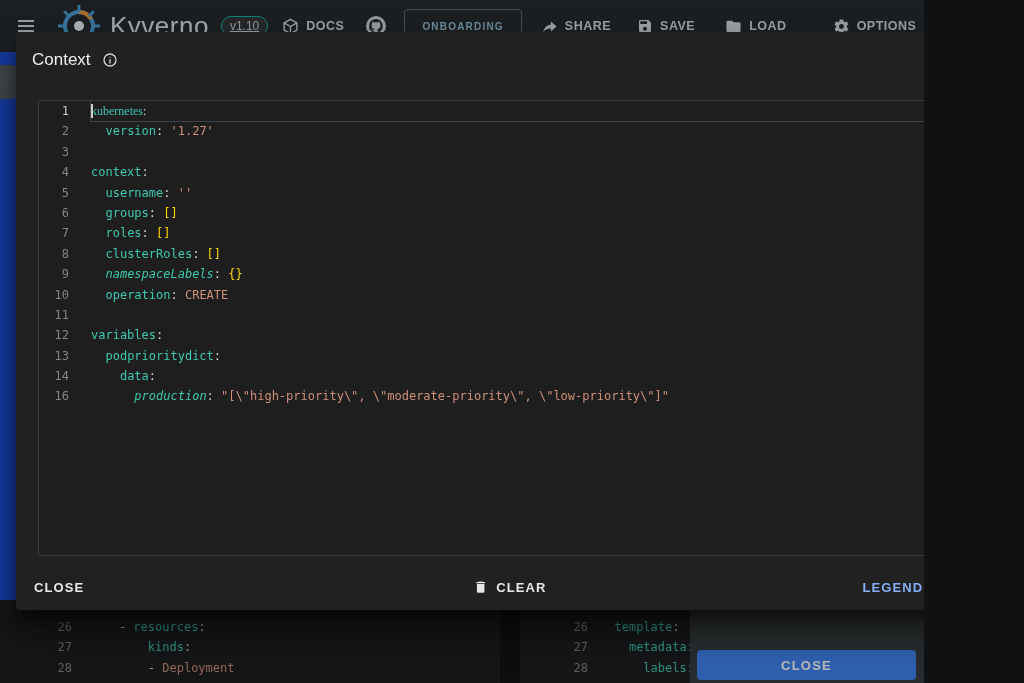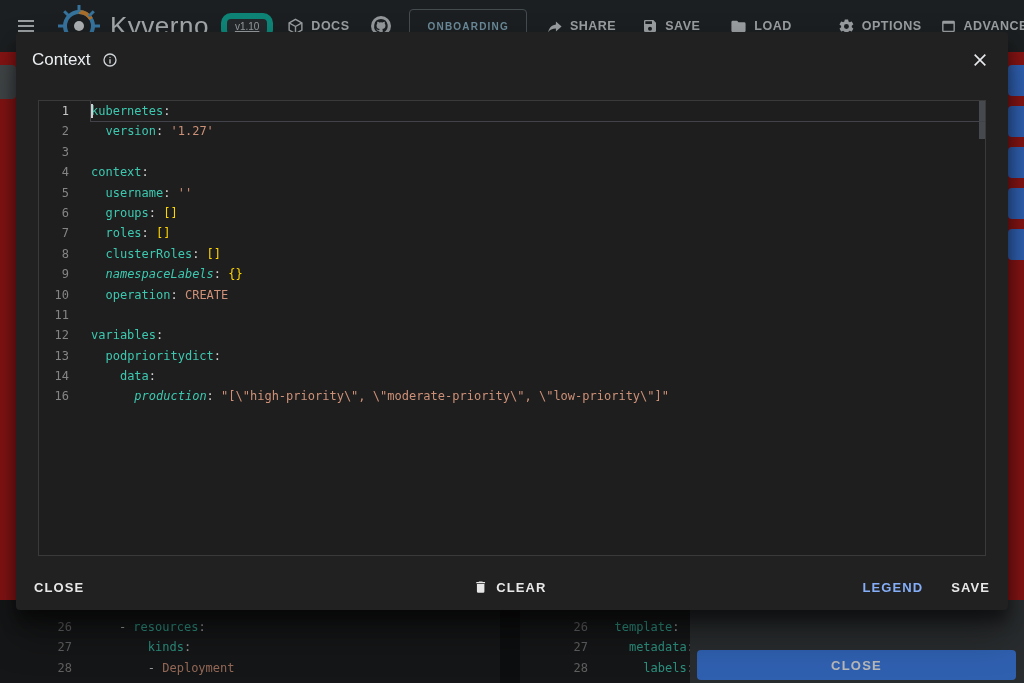--- a/index.html
+++ b/index.html
@@ -1,27 +1,27 @@
 <!DOCTYPE html>
 <html><head>
 <meta charset="utf-8">
 <style>
   * { box-sizing: border-box; margin: 0; padding: 0; }
   html,body { width:1024px; height:683px; overflow:hidden; background:#0f1113; }
   body { font-family:"Liberation Sans", sans-serif; }
 
-  .screen { position:relative; width:1024px; height:683px; background:#b91c1c; overflow:hidden; }
+  .screen { position:relative; width:924px; height:683px; background:#1d4ed8; overflow:hidden; }
 
   
   .topbar { position:absolute; top:0; left:0; right:0; height:52px; background:#272b2e;
             display:flex; align-items:center; z-index:1; }
   .menu-btn { margin-left:16px; width:24px; height:24px; display:flex; align-items:center; justify-content:center; cursor:pointer; }
   .logo { margin-left:20px; display:flex; align-items:center; }
   .brand { margin-left:8px; font-size:26px; color:#e2e6e9; letter-spacing:.5px; }
-  .ver-badge { margin-left:12px; font-size:10px; color:#cfd4d8; border:6px solid #14b8a6;
+  .ver-badge { margin-left:12px; font-size:12px; color:#cfd4d8; border:1px solid #14b8a6;
                background:#33383c; border-radius:10px; padding:2px 8px;text-decoration:underline; }
   .tb-item { display:flex; align-items:center; gap:7px; color:#d6dadd; font-size:12.5px; font-weight:700;
              letter-spacing:.5px; background:none; border:none; cursor:pointer; font-family:inherit; }
   .tb-docs { margin-left:14px; }
   .tb-gh { margin-left:20px; background:none; border:none; cursor:pointer; display:flex; }
   .onboarding-btn { margin-left:16px; height:34px; padding:4px 17px; background:transparent;
                     border:1px solid #5f6a70; border-radius:4px; color:#93bed4; font-size:10px;
                     font-weight:700; letter-spacing:1.2px; cursor:pointer; font-family:inherit; }
   .tb-share { margin-left:19px; } .tb-save { margin-left:26px; } .tb-load { margin-left:30px; }
   .tb-options { margin-left:46px; } .tb-advanced { margin-left:18px; }
@@ -55,21 +55,21 @@
 
   
   .editor { position:absolute; left:22px; right:22px; top:68px; height:456px; background:#1e1e1e;
             border:1px solid #3a3a3a; overflow:hidden; font-family:"DejaVu Sans Mono", monospace;
             font-size:12px; cursor:text; }
   .code-line { display:flex; height:20.4px; line-height:20.4px; white-space:pre; }
   .ln { width:30px; text-align:right; color:#858585; flex:none; margin-right:22px; }
   .code-line.active .ln { color:#c6c6c6; }
   .lc { flex:1; position:relative; }
   .lc span { white-space:pre; }
-  .code-line.active .lc { outline:1px solid #42424a; }
+  .code-line.active .lc { outline:1px solid #42424a;font-family:Liberation Serif, serif; }
   .cursor { position:absolute; left:0; top:3px; bottom:3px; width:1.5px; background:#d0d0d0; }
   .scroll-thumb { position:absolute; top:0; right:0; width:6px; height:38px; background:#46494d; }
 
   
   .modal-foot { position:absolute; left:0; right:0; bottom:0; height:46px; display:flex;
                 align-items:center; padding:0 18px; }
   .txt-btn { background:none; border:none; color:#e8e8e8; font-size:13px; font-weight:700;
              letter-spacing:1.1px; cursor:pointer; font-family:inherit; display:flex; align-items:center; gap:8px; }
   .clear-btn { position:absolute; left:50%; transform:translateX(-53%); }
   .foot-right { margin-left:auto; display:flex; align-items:center; gap:28px; }

